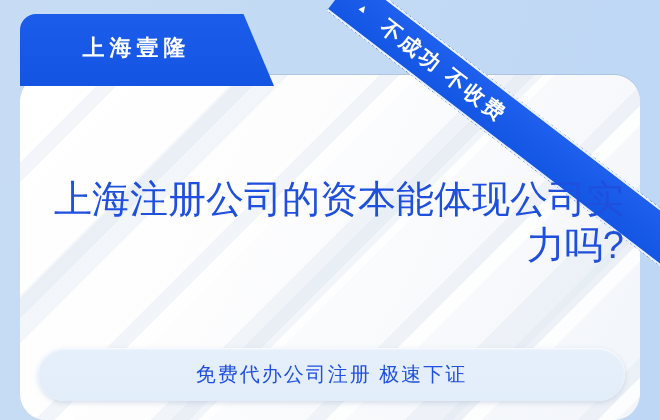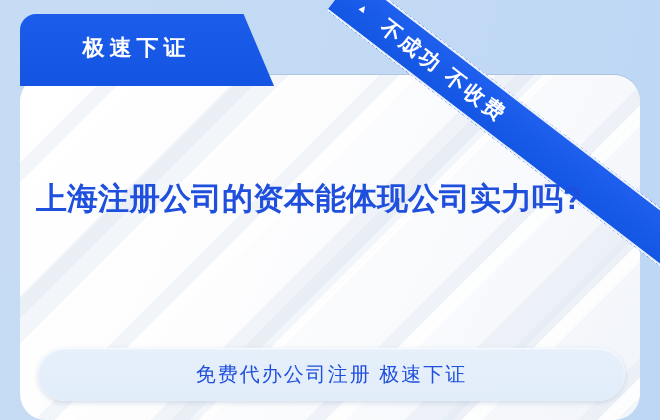--- a/index.html
+++ b/index.html
@@ -123,24 +123,24 @@
     letter-spacing: 3px;
     white-space: nowrap;
   }
 
   
   .headline {
     position: absolute;
     left: 36px;
     top: 176px;
     width: 588px;
-    text-align: left;
+    text-align: right;
     color: #1f4fdd;
-    font-size: 31px;
-    font-weight: bold;
+    font-size: 38px;
+    font-weight: normal;
     line-height: 46px;
     letter-spacing: 0px;
   }
 
   
   .cta-pill {
     position: absolute;
     left: 38px;
     top: 348px;
     width: 587px;
@@ -166,21 +166,21 @@
 <body>
 
 <div id="poster">
 
   <div class="card">
     <div class="card-stripes"></div>
     <div class="card-stripes b"></div>
   </div>
 
   <div class="brand-tab">
-    <span class="brand-tab-text">极速下证</span>
+    <span class="brand-tab-text">上海壹隆</span>
   </div>
 
   <div class="ribbon">
     <span class="ribbon-marker">▲</span>
     <span class="ribbon-text">不成功 不收费</span>
   </div>
 
   <div class="headline">上海注册公司的资本能体现公司实力吗?</div>
 
   <div class="cta-pill">

